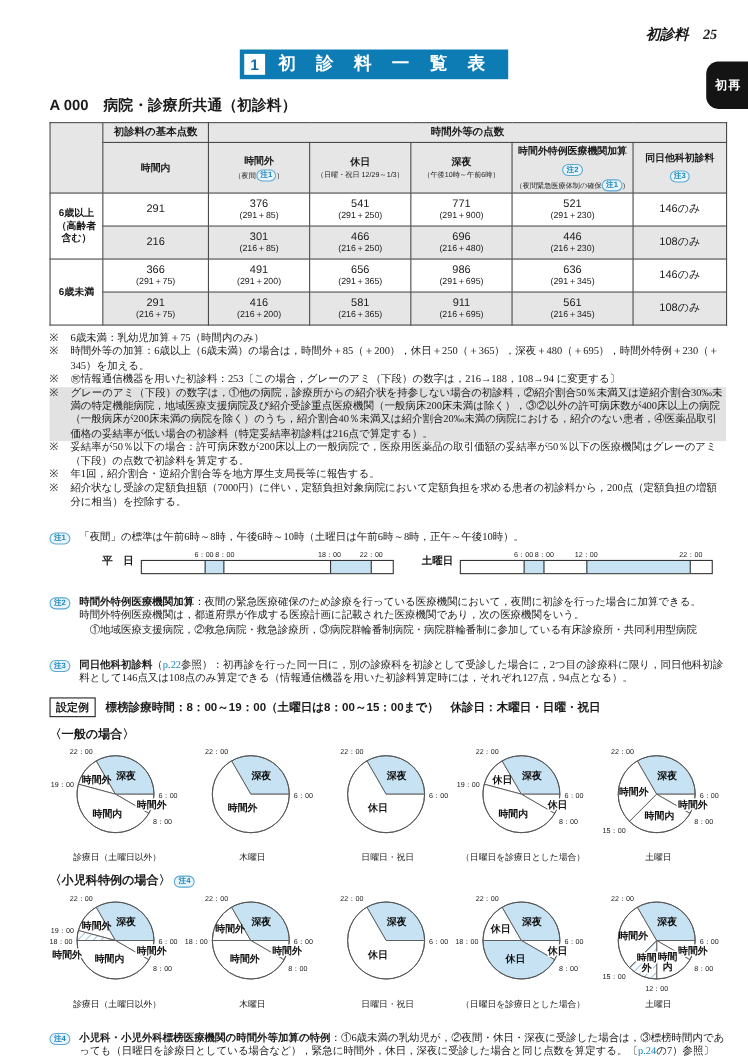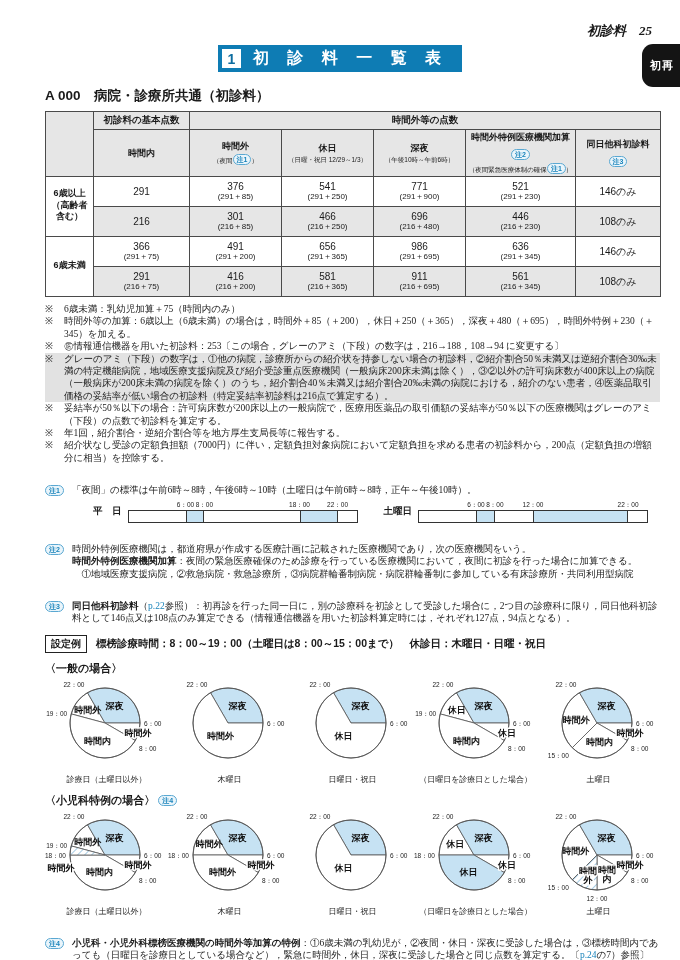--- a/index.html
+++ b/index.html
@@ -1,36 +1,36 @@
 <!DOCTYPE html>
 <html><head>
 <meta charset="utf-8">
 <style>
   html,body{margin:0;padding:0;}
   body{width:680px;height:960px;background:#fff;position:relative;overflow:hidden;
        font-family:"Liberation Sans",sans-serif;color:#1a1a1a;}
   .page-num{position:absolute;top:22px;right:28px;font:italic bold 13px "Liberation Serif",serif;}
-  .side-tab{position:absolute;top:44px;right:0;background:#141414;color:#fff;font-size:11px;
+  .side-tab{position:absolute;top:56px;right:0;background:#141414;color:#fff;font-size:11px;
             font-weight:bold;padding:14px 6px 14px 8px;border-radius:11px 0 0 11px;letter-spacing:1px;}
   .banner-wrap{display:flex;justify-content:center;padding-top:45px;}
   .banner{background:#0e7cb4;color:#fff;display:flex;align-items:center;padding:3px 14px 3px 4px;}
   .banner-num{background:#fff;color:#0d6da0;font-weight:bold;width:19px;height:19px;display:flex;
               align-items:center;justify-content:center;font-size:14px;margin-right:12px;}
   .banner-title{font-size:16px;font-weight:bold;letter-spacing:7px;white-space:nowrap;}
   .content{padding:0 20px 0 45px;}
   .section-title{font-size:13.5px;font-weight:bold;margin-top:15px;}
   
   .pt-table{border-collapse:collapse;margin-top:6px;table-layout:fixed;width:615px;}
   .pt-table th,.pt-table td{border:1px solid #4a4a4a;text-align:center;padding:1px 0;vertical-align:middle;}
   .pt-table thead th{background:#e6e6e6;font-weight:bold;}
   .h1{height:15px;font-size:9.5px;}
   .hmain{font-size:9px;}
   .hsub{font-size:6.5px;font-weight:normal;margin-top:1px;}
   .corner{background:#e6e6e6;}
-  .rowlabel{font-size:9px;background:#e6e6e6;white-space:pre-line;line-height:1.3;font-weight:bold;font-family:Liberation Mono, monospace;}
+  .rowlabel{font-size:9px;background:#e6e6e6;white-space:pre-line;line-height:1.3;font-weight:bold;}
   .pt-table tbody td{height:27px;background:#fff;}
   .pt-table tbody tr.grey td{background:#e6e6e6;}
   .cellv{font-size:10px;line-height:1.15;}
   .cells{font-size:8px;line-height:1.1;}
   
   .badge{display:inline-block;border:1px solid #5aa8d2;color:#1a84bb;background:#eaf5fb;
          border-radius:8px;font:bold 7px/9px "Liberation Sans",sans-serif;padding:0 3px;
          vertical-align:1px;white-space:nowrap;}
   
   .notes{margin-top:6px;}
@@ -303,22 +303,22 @@
             <div class="seg" style="left: 50%; width: 41.7%;"></div>
           </div>
         </div>
       </div>
     </div>
 
   <div id="chu2">
       <div class="chu">
         <div class="bcol"><span class="badge">注2</span></div>
         <div class="tx">
+          <div><span class="lead">時間外特例医療機関加算</span>：夜間の緊急医療確保のため診療を行っている医療機関において，夜間に初診を行った場合に加算できる。</div>
           <div>時間外特例医療機関は，都道府県が作成する医療計画に記載された医療機関であり，次の医療機関をいう。</div>
-          <div><span class="lead">時間外特例医療機関加算</span>：夜間の緊急医療確保のため診療を行っている医療機関において，夜間に初診を行った場合に加算できる。</div>
           <div>　①地域医療支援病院，②救急病院・救急診療所，③病院群輪番制病院・病院群輪番制に参加している有床診療所・共同利用型病院</div>
         </div>
       </div>
     </div>
   <div id="chu3">
       <div class="chu">
         <div class="bcol"><span class="badge">注3</span></div>
         <div class="tx"><span class="lead">同日他科初診料</span>（<span class="link">p.22</span>参照）：初再診を行った同一日に，別の診療科を初診として受診した場合に，2つ目の診療科に限り，同日他科初診料として146点又は108点のみ算定できる（情報通信機器を用いた初診料算定時には，それぞれ127点，94点となる）。</div>
       </div>
     </div>

